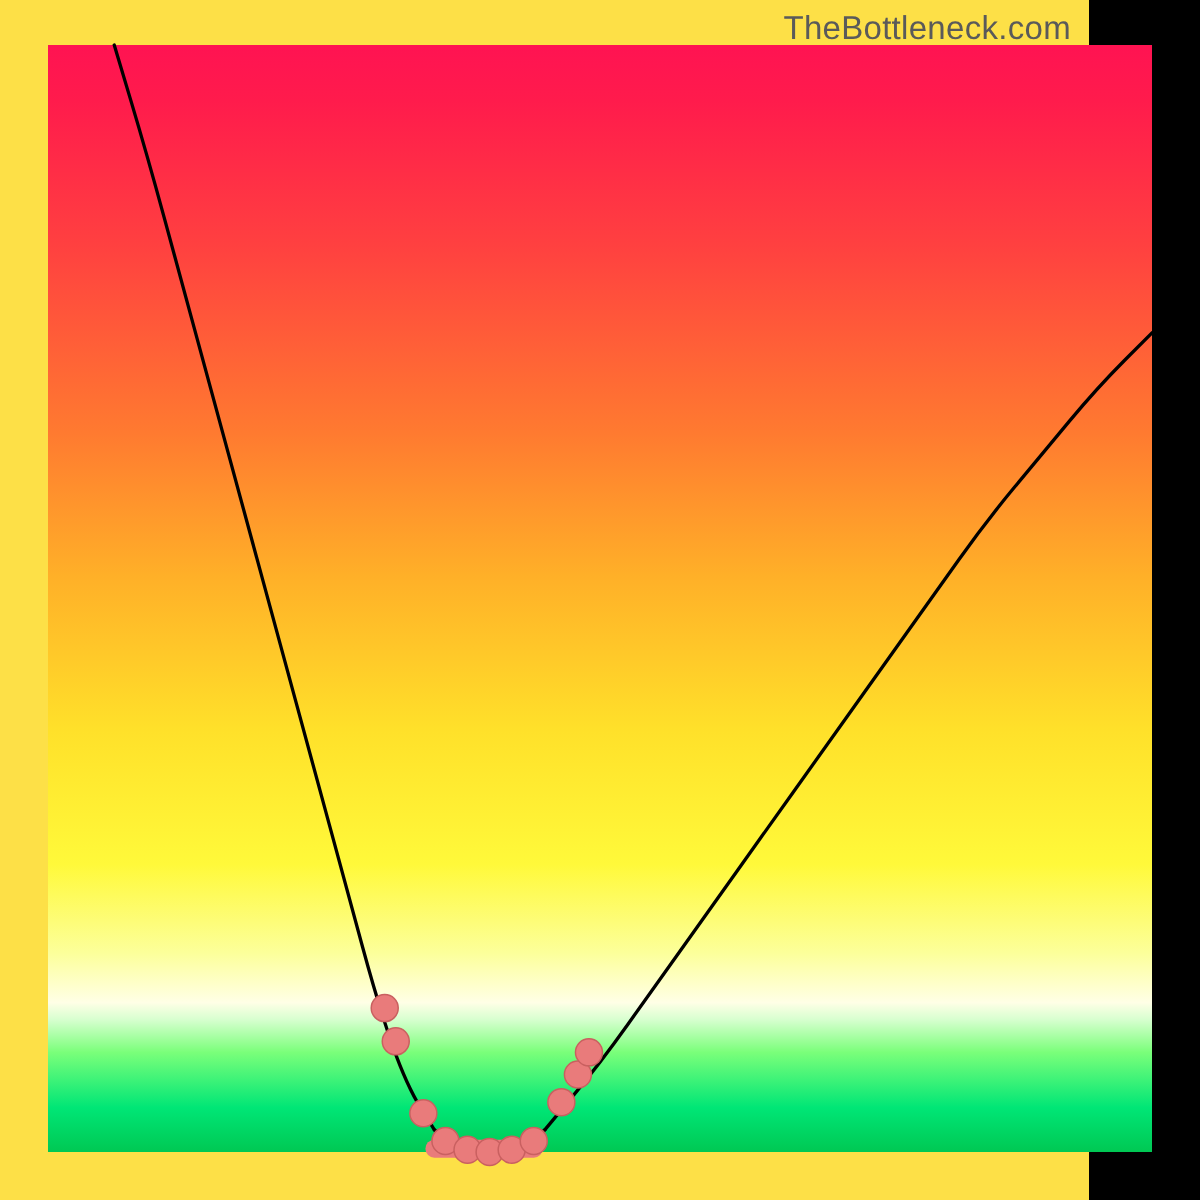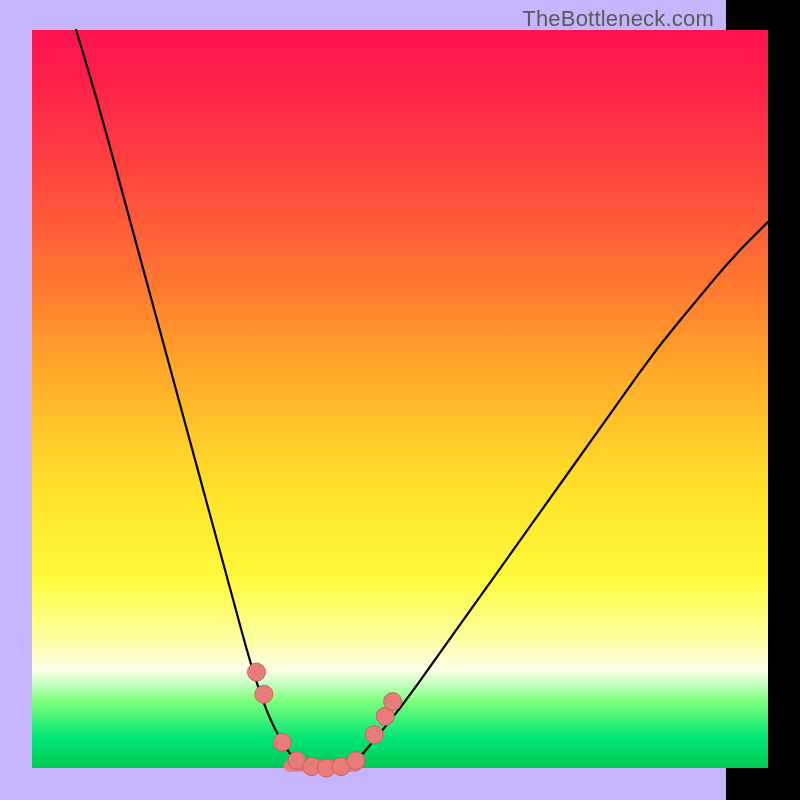--- a/index.html
+++ b/index.html
@@ -8,21 +8,21 @@
     width: 800px;
     height: 800px;
     background: #000;
     overflow: hidden;
     font-family: Arial, Helvetica, sans-serif;
   }
   .frame {
     position: relative;
     width: 726px;
     height: 800px;
-    background: #c4b5fd;
+    background: #fde047;
   }
   .plot {
     position: absolute;
     left: 32px;
     top: 30px;
     width: 736px;
     height: 738px;
     
     background: linear-gradient(to bottom,
       #ff1352 0%,

